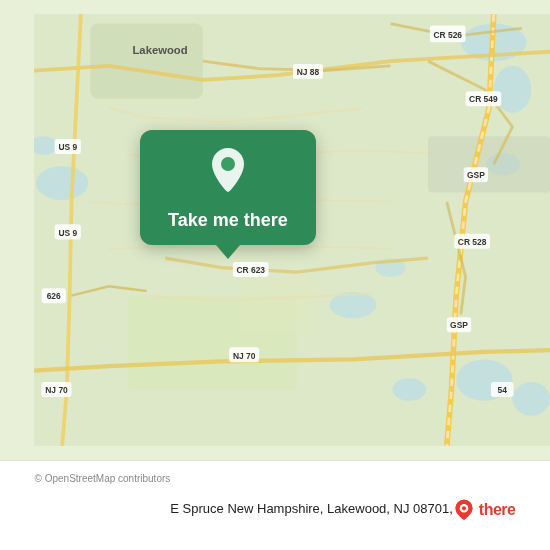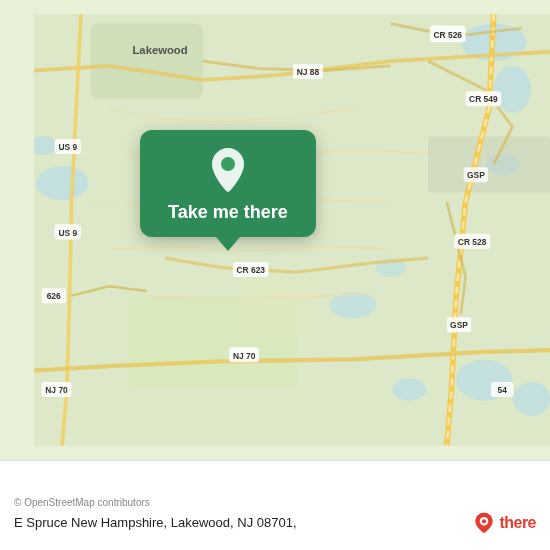--- a/index.html
+++ b/index.html
@@ -36,21 +36,21 @@
       gap: 0;
     }
 
     #tooltip-box {
       background: #2e8b57;
       border-radius: 12px;
       padding: 18px 28px 14px 28px;
       display: flex;
       flex-direction: column;
       align-items: center;
-      gap: 10px;
+      gap: 18px;
       box-shadow: 0 4px 16px rgba(0,0,0,0.25);
       justify-content: center;
     }
 
     #pin-icon {
       width: 36px;
       height: 44px;
       position: relative;
       display: flex;
       justify-content: center;
@@ -69,23 +69,23 @@
       border-left: 12px solid transparent;
       border-right: 12px solid transparent;
       border-top: 14px solid #2e8b57;
     }
 
     #bottom-bar {
       width: 550px;
       height: 90px;
       background: white;
       display: flex;
-      flex-direction: column;
+      flex-direction: row;
       justify-content: center;
-      padding: 24px 14px 4px 14px;
+      padding: 12px 14px 4px 14px;
       border-top: 1px solid #ddd;
     }
 
     #attribution {
       font-size: 10px;
       color: #888;
       margin-bottom: 4px;
     }
 
     #address-row {

